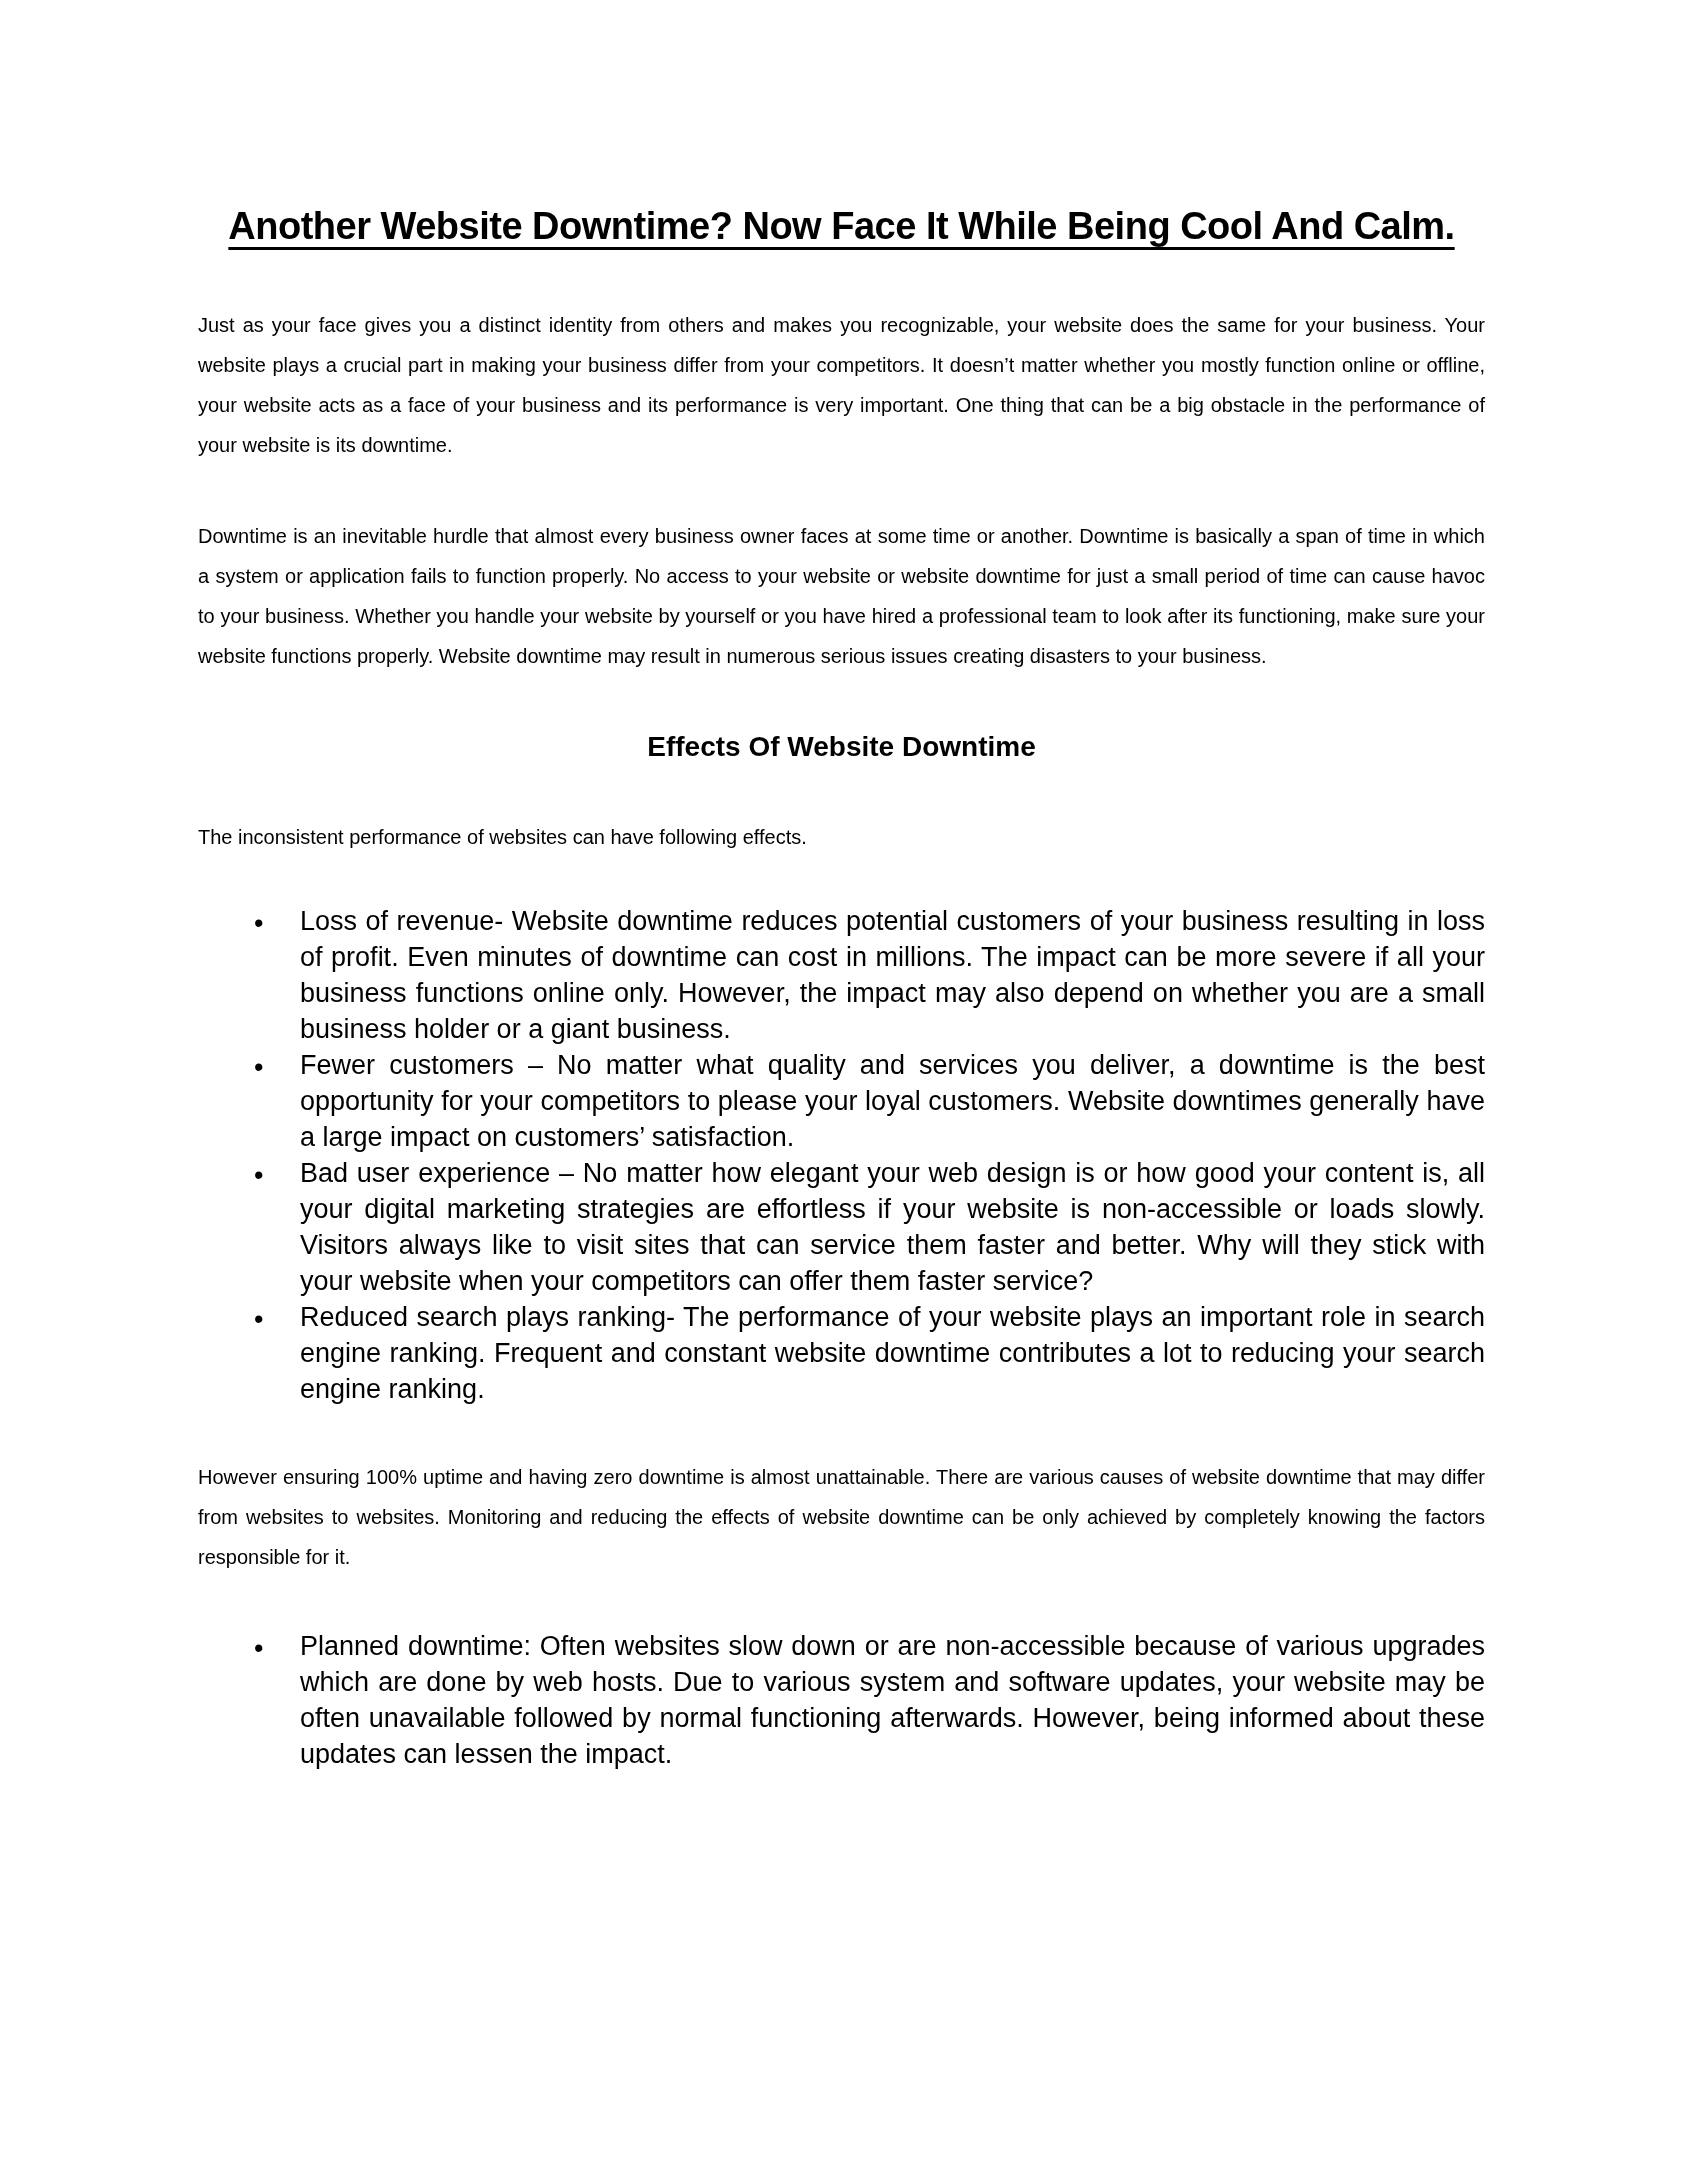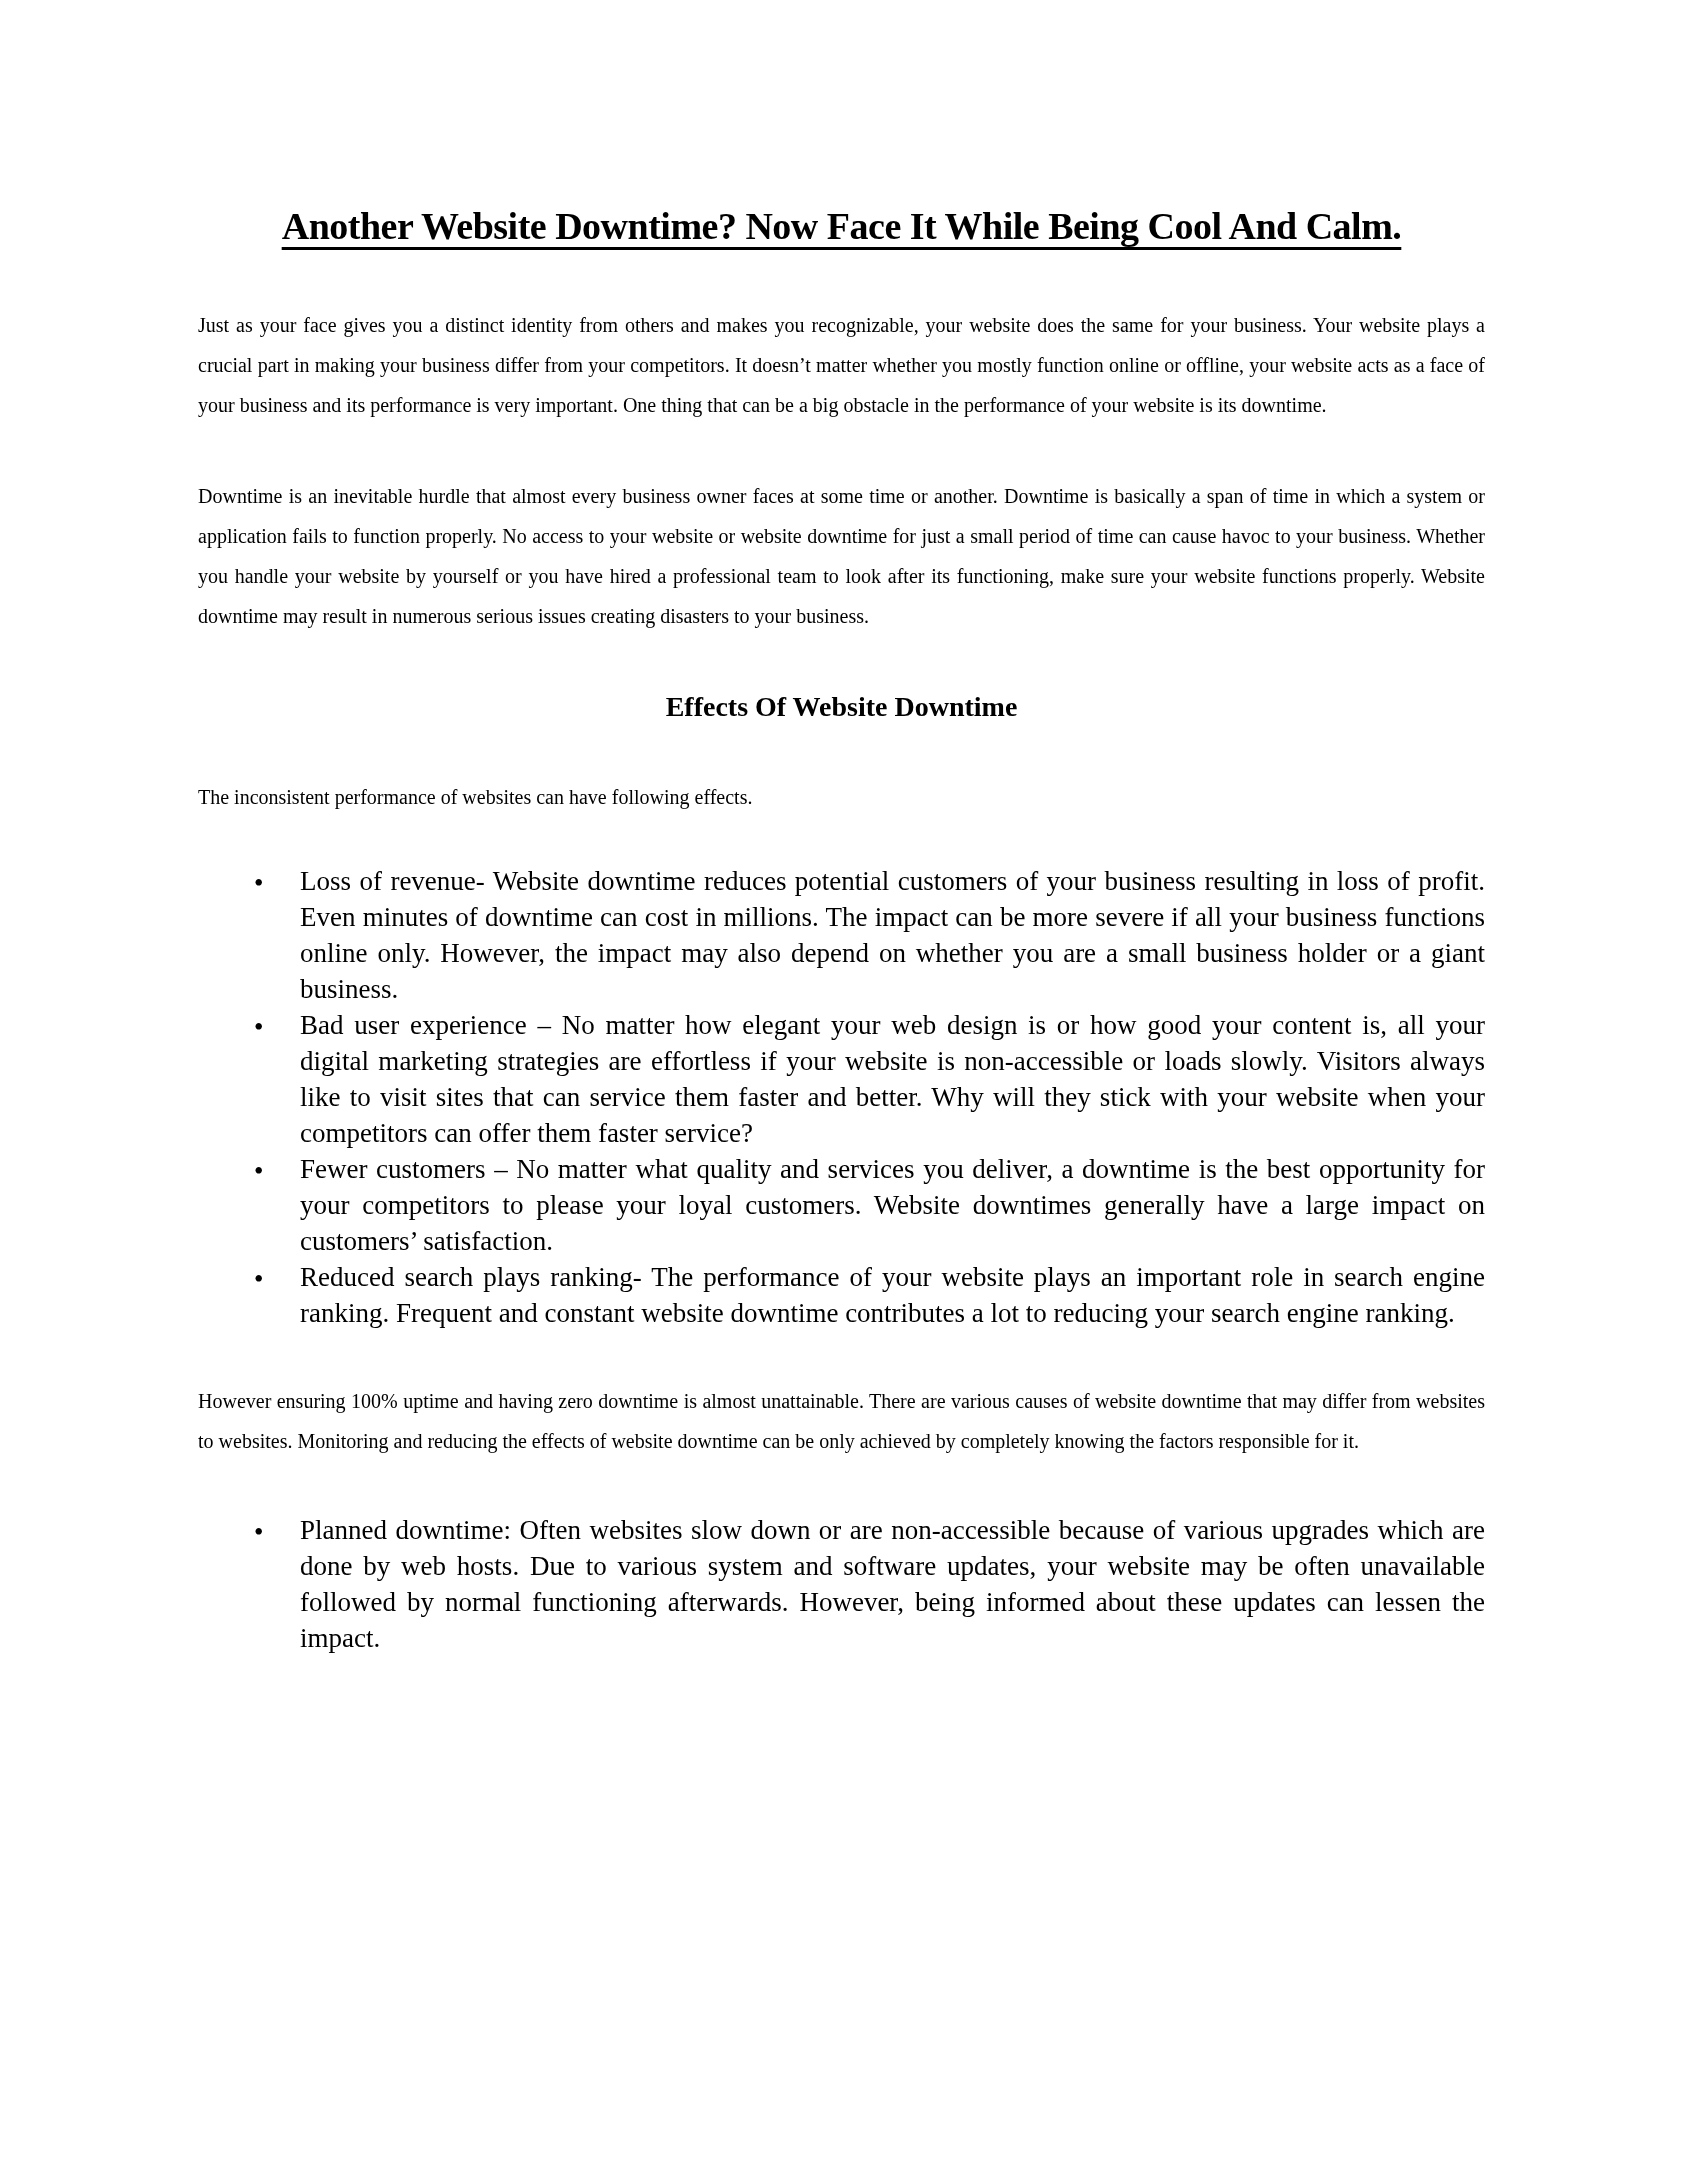--- a/index.html
+++ b/index.html
@@ -7,21 +7,21 @@
     padding: 0;
     background: #ffffff;
   }
   .page {
     position: relative;
     width: 1683px;
     height: 2178px;
     background: #ffffff;
     box-sizing: border-box;
     padding: 204px 198px 0 198px;
-    font-family: Liberation Serif, serif;
+    font-family: Liberation Sans, sans-serif;
     color: #000000;
   }
   .doc-title {
     margin: 0 0 55px 0;
     font-size: 38px;
     line-height: 1.2;
     font-weight: bold;
     text-align: center;
     letter-spacing: -0.5px;
     text-decoration: underline;
@@ -76,22 +76,22 @@
   <p class="body-text">Just as your face gives you a distinct identity from others and makes you recognizable, your website does the same for your business. Your website plays a crucial part in making your business differ from your competitors. It doesn’t matter whether you mostly function online or offline, your website acts as a face of your business and its performance is very important. One thing that can be a big obstacle in the performance of your website is its downtime.</p>
 
   <p class="body-text">Downtime is an inevitable hurdle that almost every business owner faces at some time or another. Downtime is basically a span of time in which a system or application fails to function properly. No access to your website or website downtime for just a small period of time can cause havoc to your business. Whether you handle your website by yourself or you have hired a professional team to look after its functioning, make sure your website functions properly. Website downtime may result in numerous serious issues creating disasters to your business.</p>
 
   <h2 class="section-heading">Effects Of Website Downtime</h2>
 
   <p class="body-text lead-text">The inconsistent performance of websites can have following effects.</p>
 
   <ul class="bullet-list">
     <li>Loss of revenue- Website downtime reduces potential customers of your business resulting in loss of profit. Even minutes of downtime can cost in millions. The impact can be more severe if all your business functions online only. However, the impact may also depend on whether you are a small business holder or a giant business.</li>
+    <li>Fewer customers – No matter what quality and services you deliver, a downtime is the best opportunity for your competitors to please your loyal customers. Website downtimes generally have a large impact on customers’ satisfaction.</li>
     <li>Bad user experience – No matter how elegant your web design is or how good your content is, all your digital marketing strategies are effortless if your website is non-accessible or loads slowly. Visitors always like to visit sites that can service them faster and better. Why will they stick with your website when your competitors can offer them faster service?</li>
-    <li>Fewer customers – No matter what quality and services you deliver, a downtime is the best opportunity for your competitors to please your loyal customers. Website downtimes generally have a large impact on customers’ satisfaction.</li>
     <li>Reduced search plays ranking- The performance of your website plays an important role in search engine ranking. Frequent and constant website downtime contributes a lot to reducing your search engine ranking.</li>
   </ul>
 
   <p class="body-text">However ensuring 100% uptime and having zero downtime is almost unattainable. There are various causes of website downtime that may differ from websites to websites. Monitoring and reducing the effects of website downtime can be only achieved by completely knowing the factors responsible for it.</p>
 
 
   <ul class="bullet-list">
     <li>Planned downtime: Often websites slow down or are non-accessible because of various upgrades which are done by web hosts. Due to various system and software updates, your website may be often unavailable followed by normal functioning afterwards. However, being informed about these updates can lessen the impact.</li>
   </ul>
 

